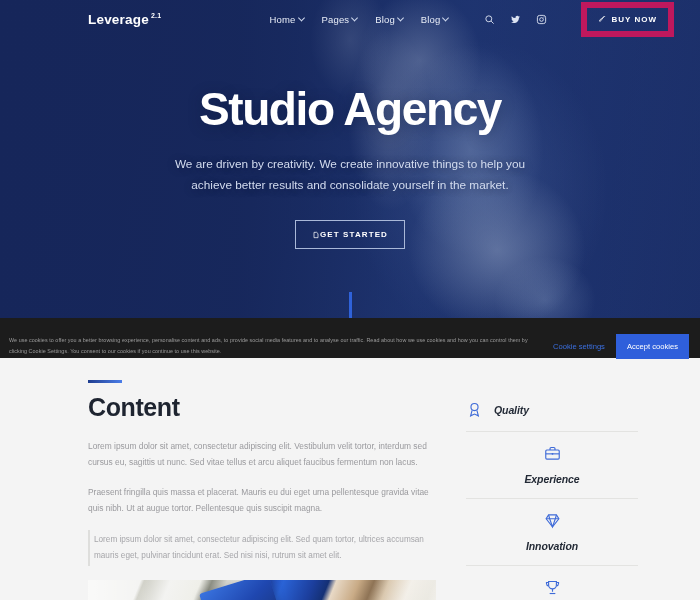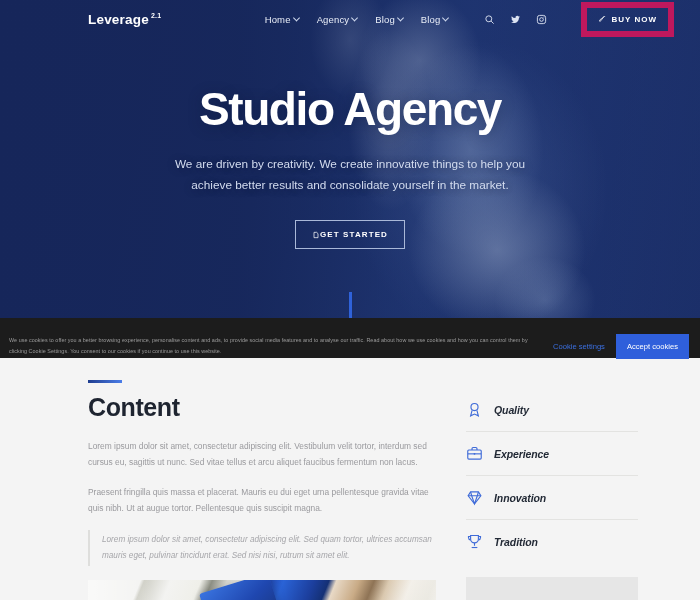--- a/index.html
+++ b/index.html
@@ -227,24 +227,23 @@
     margin-bottom: 16px;
   }
   .para {
     color: #9a9a9e;
     font-size: 8.4px;
     line-height: 1.95;
     margin-bottom: 13px;
   }
   .quote {
     border-left: 2px solid #dededc;
-    padding: 2px 0 2px 12px;
+    padding: 2px 0 2px 4px;
     color: #a6a6aa;
     font-size: 8.2px;
-    font-style: italic;
     line-height: 1.95;
     margin-bottom: 14px;
   }
 
   
   .vr-photo {
     height: 72px;
     background:
       radial-gradient(circle 16px at 176px 52px, #e8452a 0%, #e8452a 55%, rgba(232,69,42,0) 60%),
       linear-gradient(165deg, rgba(20,40,120,0) 45%, rgba(20,40,120,.0) 100%),
@@ -270,21 +269,21 @@
   }
 
   
   .feat {
     display: flex;
     align-items: center;
     gap: 11px;
     padding: 13px 0;
     cursor: pointer;
   }
-  .feat + .feat { border-top: 1px solid #e3e3e1; }
+  .feat + .feat { border-top: 1px solid #e3e3e1; flex-direction: column; }
   .feat-label {
     font-size: 10.5px;
     font-weight: bold;
     color: #232a36;
     letter-spacing: -.1px;
     font-style: italic;
   }
   .feat svg { display: block; flex: none; }
 
   .avatar-card {
@@ -315,21 +314,21 @@
     <div class="logo">
       <span>Leverage</span><sup>2.1</sup>
     </div>
 
     <nav class="nav">
       <div class="nav-item">
         <span>Home</span>
         <i class="chev"></i>
       </div>
       <div class="nav-item">
-        <span>Agency</span>
+        <span>Pages</span>
         <i class="chev"></i>
       </div>
       <div class="nav-item">
         <span>Blog</span>
         <i class="chev"></i>
       </div>
       <div class="nav-item">
         <span>Blog</span>
         <i class="chev"></i>
       </div>

